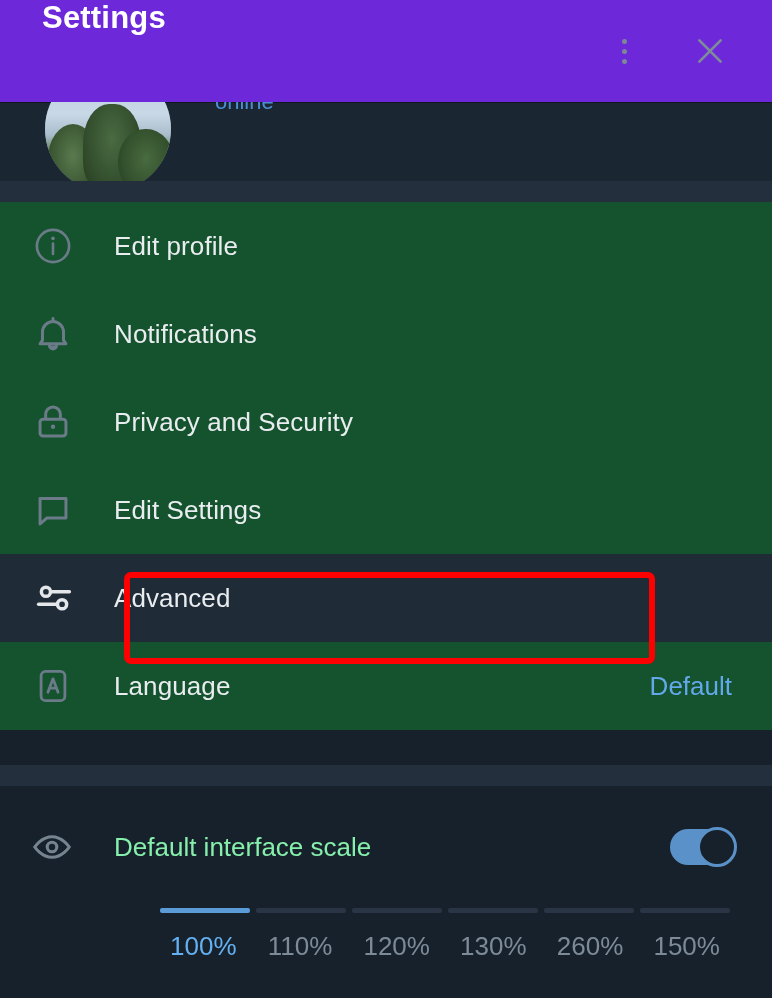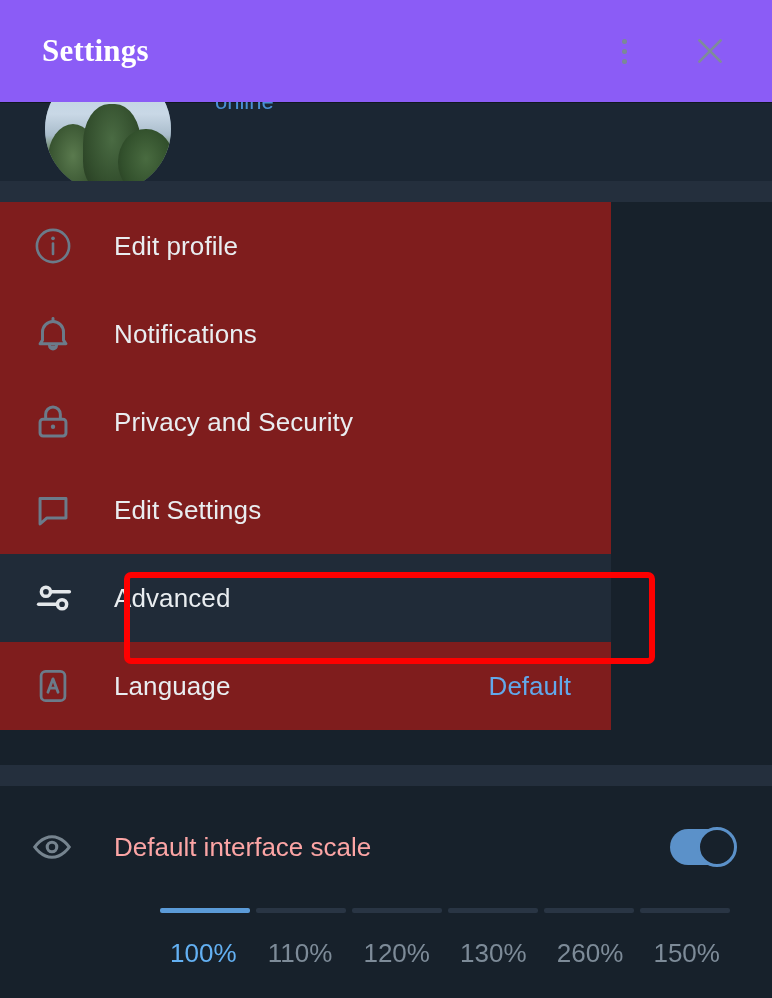--- a/index.html
+++ b/index.html
@@ -17,25 +17,23 @@
     background: #17212b;
     overflow: hidden;
   }
 
   
   .header {
     position: absolute;
     top: 0; left: 0;
     width: 772px;
     height: 102px;
-    background: #8b5cf6;
-    display: flex;
-    align-items: center;
+    background: #6d28d9;
+    display: flex;
     z-index: 20;
-    font-family: Liberation Serif, serif;
   }
   .header-title {
     margin-left: 42px;
     font-size: 31px;
     font-weight: bold;
     color: #ffffff;
     letter-spacing: 0.2px;
   }
   .header-actions {
     margin-left: auto;
@@ -109,22 +107,22 @@
     height: 21px;
     background: #242f3d;
   }
   #divider-1 { top: 181px; }
   #divider-2 { top: 765px; }
 
   
   .menu {
     position: absolute;
     top: 202px; left: 0;
-    width: 611px;
-    background: #7f1d1d;
+    width: 772px;
+    background: #14532d;
   }
   .menu-row {
     position: relative;
     display: flex;
     align-items: center;
     height: 88px;
     cursor: pointer;
   }
   .menu-row.active { background: #202b38; }
   .row-icon {
@@ -177,21 +175,21 @@
   }
   .scale-icon {
     width: 88px; min-width: 88px;
     margin-left: 26px;
     display: flex; align-items: center; justify-content: flex-start;
     padding-left: 4px;
     color: #76848f;
   }
   .scale-label {
     font-size: 26px;
-    color: #fca5a5;
+    color: #86efac;
   }
   .toggle {
     margin-left: auto;
     margin-right: 36px;
     width: 66px; height: 36px;
     border-radius: 18px;
     background: #5b91c9;
     position: relative;
     cursor: pointer;
   }
@@ -217,21 +215,21 @@
     flex: 1;
     height: 5px;
     border-radius: 2px;
     background: #293544;
     cursor: pointer;
   }
   .scale-bars .bar.on { background: #5b9bd8; }
   .scale-labels {
     display: flex;
     gap: 10px;
-    margin-top: 25px;
+    margin-top: 18px;
   }
   .scale-labels .lbl {
     flex: 1;
     text-align: center;
     font-size: 26px;
     color: #7d8b98;
     cursor: pointer;
   }
   .scale-labels .lbl.on { color: #63b0f2; }
 </style>

